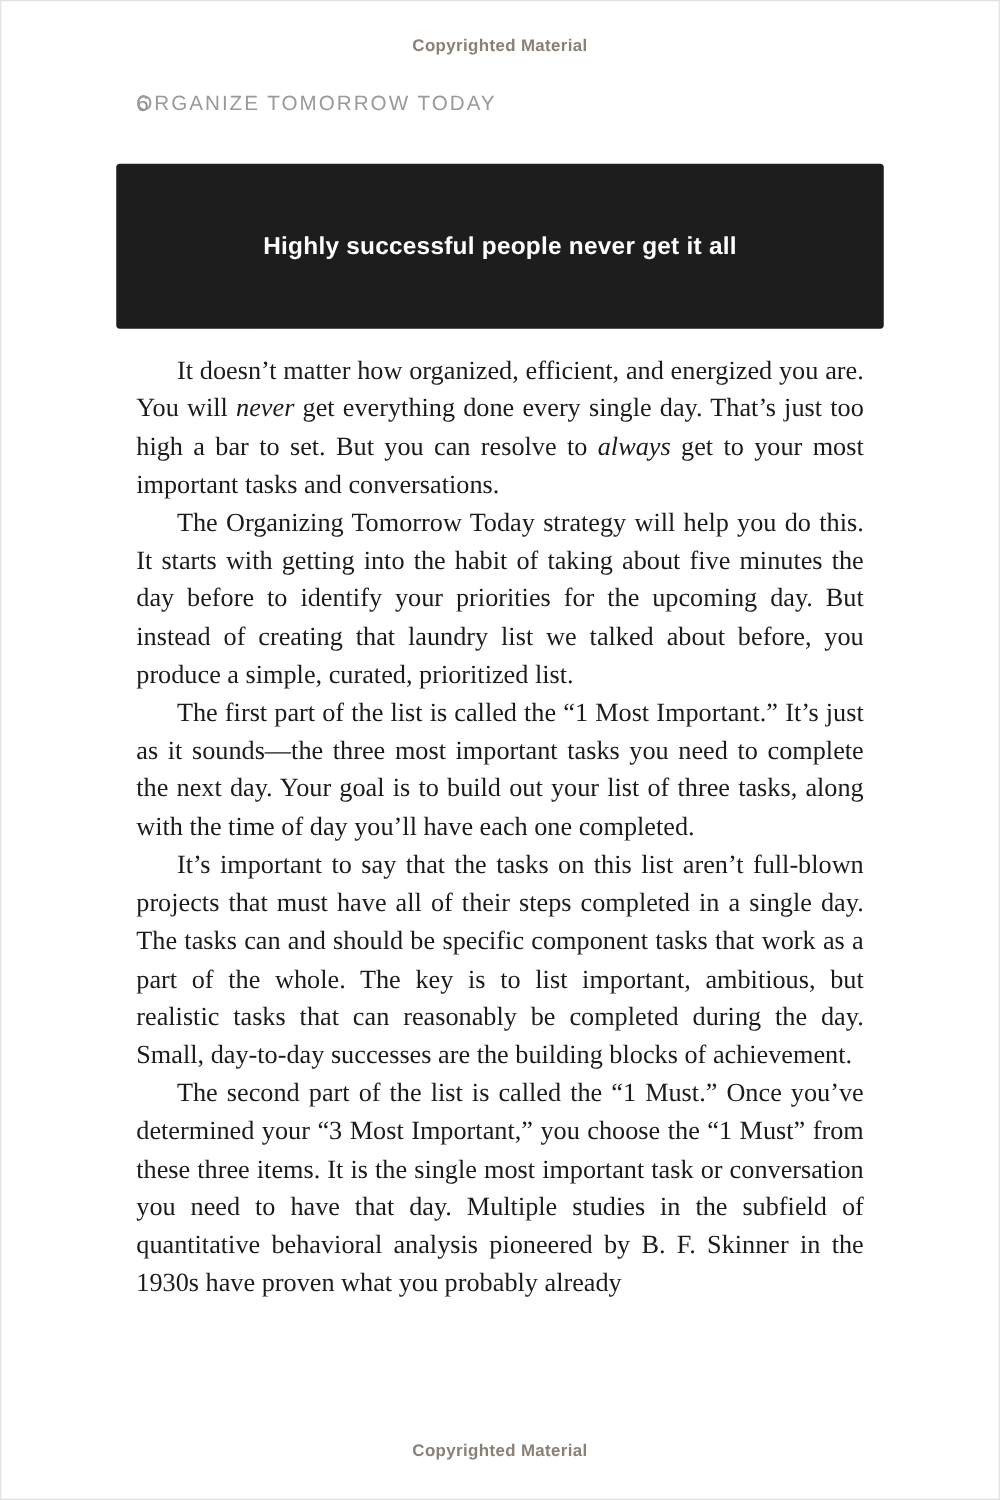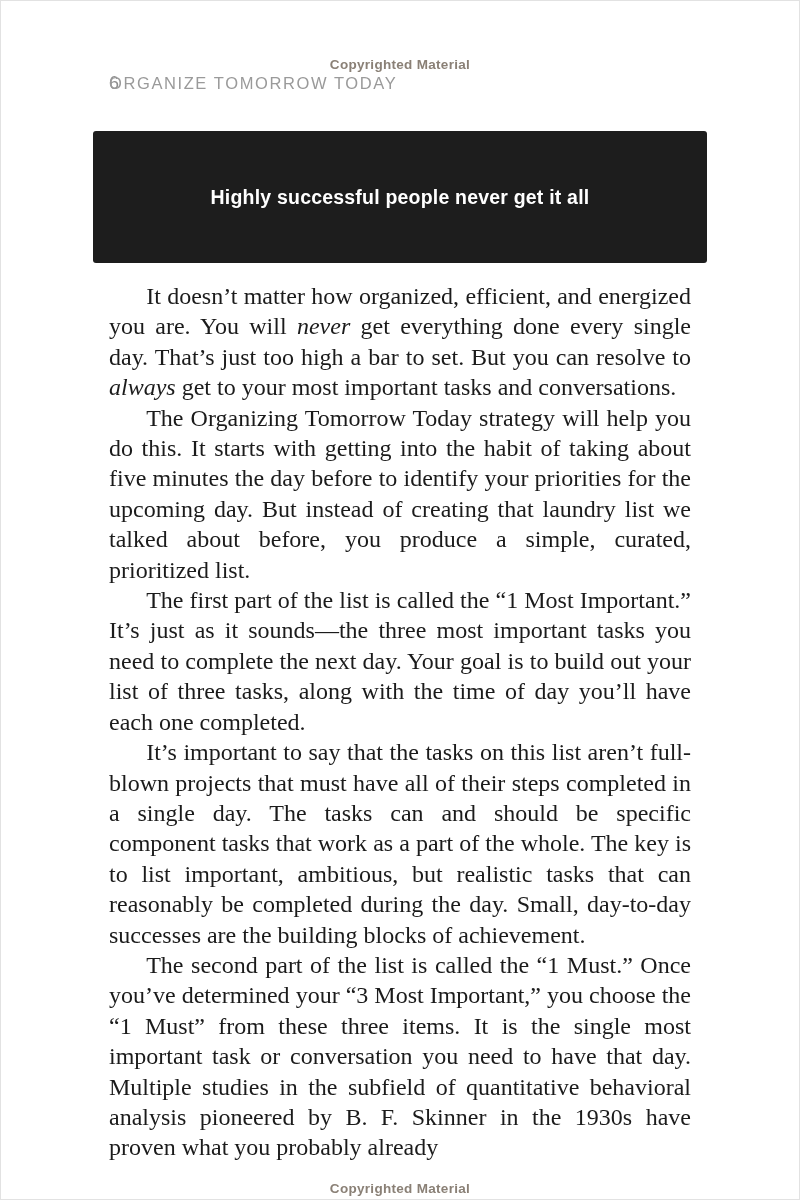--- a/index.html
+++ b/index.html
@@ -21,21 +21,20 @@
   .copyright-notice {
     position: absolute;
     left: 0;
     right: 0;
     text-align: center;
     font-family: "Liberation Sans", sans-serif;
     font-weight: bold;
     font-size: 13.5px;
     letter-spacing: 0.3px;
     color: #8a8076;
-    margin-top: 28px;
   }
   .copyright-top { top: 28px; }
   .copyright-bottom { top: 1152px; }
 
   .header-row {
     position: absolute;
     top: 72px;
     left: 108px;
     right: 108px;
     height: 24px;
@@ -84,21 +83,21 @@
   .body-text {
     position: absolute;
     top: 280px;
     left: 108px;
     right: 108px;
     color: #1b1b1b;
   }
   .body-text p {
     margin: 0;
     text-indent: 1.55em;
-    font-size: 24px;
+    font-size: 21px;
     line-height: 30.4px;
     text-align: justify;
     font-family: "Liberation Serif", serif;
     hyphens: auto;
     -webkit-hyphens: auto;
   }
   .body-text p em {
     font-style: italic;
   }
 </style>

